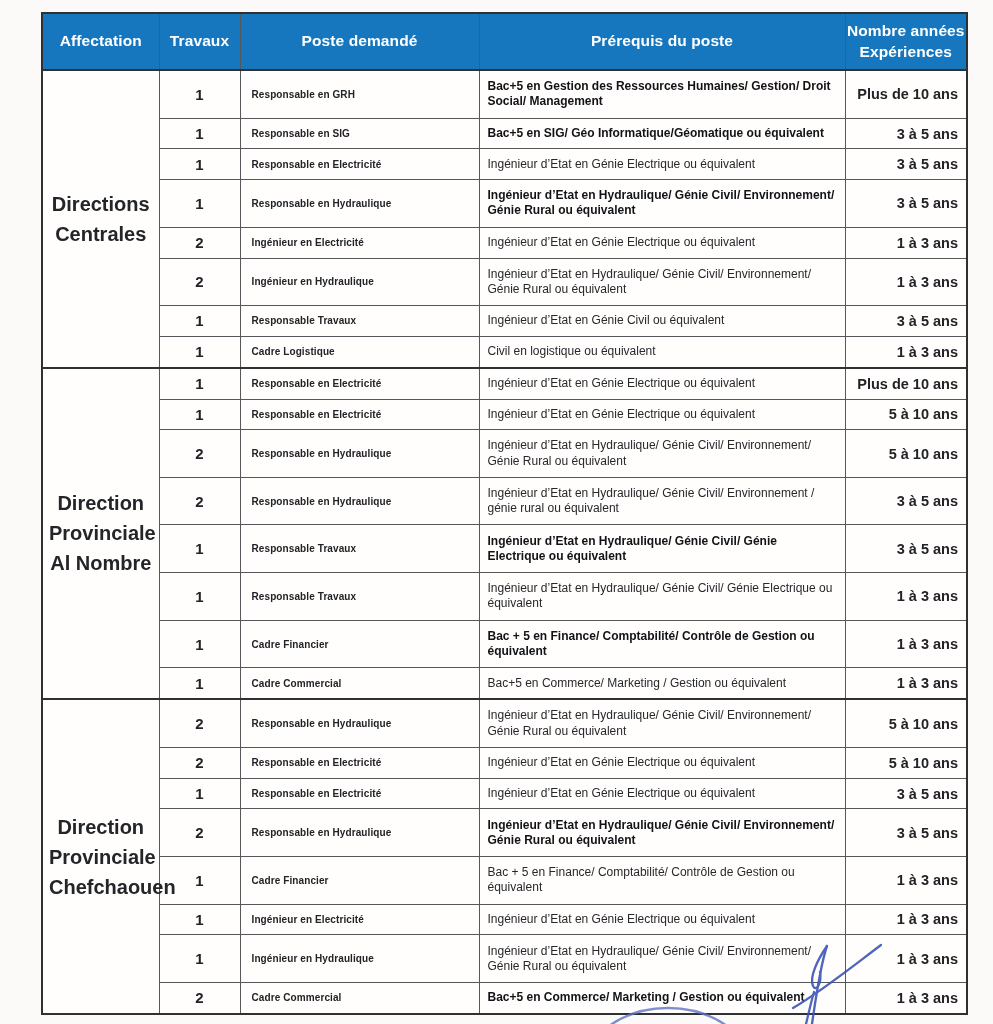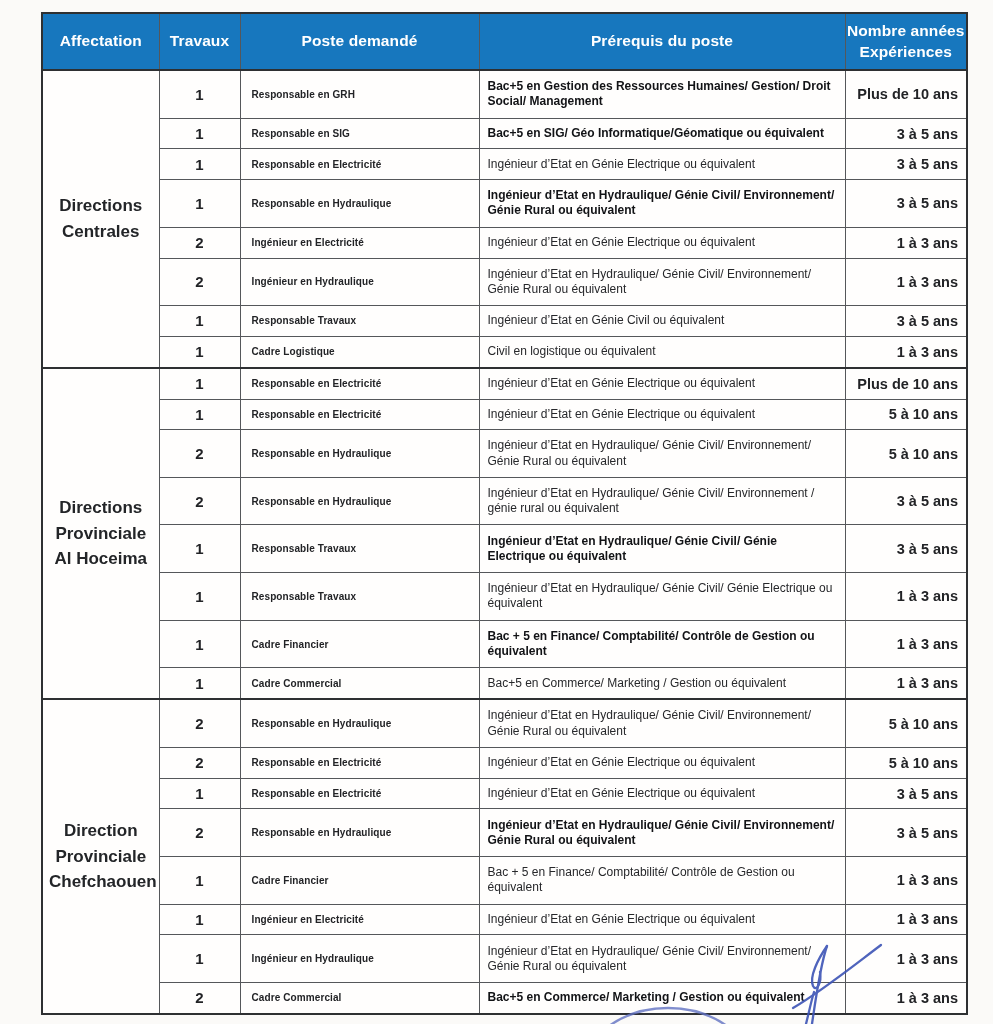--- a/index.html
+++ b/index.html
@@ -32,21 +32,21 @@
   th,td{border:1.5px solid var(--line);}
   thead tr{height:57px;}
   th{
     background:var(--header-bg);color:var(--header-text);
     font-size:15.5px;font-weight:700;text-align:center;vertical-align:middle;
     white-space:pre-line;line-height:1.35;border-bottom:2px solid var(--line-strong);
     letter-spacing:.1px;
   }
   td{color:var(--ink);vertical-align:middle;padding:3px 8px;}
   td.aff{
-    text-align:center;font-weight:700;font-size:17px;line-height:1.5;
+    text-align:center;font-weight:700;font-size:20px;line-height:1.5;
     color:#232528;padding:4px 6px;
   }
   td.nombre{text-align:center;font-weight:700;font-size:15px;}
   td.poste{font-weight:700;font-size:10px;padding-left:11px;letter-spacing:.1px;}
   td.prereq{font-size:12px;font-weight:500;line-height:1.26;color:#27282b;margin-left:12px;}
   td.prereq.xb{font-weight:700;color:var(--ink-bold);}
   td.exp{text-align:right;font-weight:700;font-size:14.5px;white-space:nowrap;}
   tr.sec-first td{border-top:2px solid var(--line-strong);}
   svg.ink-overlay{position:absolute;left:0;top:0;z-index:5;pointer-events:none;}
 </style>
@@ -117,21 +117,21 @@
           <td class="prereq">Ingénieur d’Etat en Génie Civil ou équivalent</td>
           <td class="exp">3 à 5 ans</td>
         </tr>
         <tr>
           <td class="nombre">1</td>
           <td class="poste">Cadre Logistique</td>
           <td class="prereq">Civil en logistique ou équivalent</td>
           <td class="exp">1 à 3 ans</td>
         </tr>
         <tr class="sec-first">
-          <td class="aff" rowspan="8">Directions Provinciale Al Hoceima</td>
+          <td class="aff" rowspan="8">Direction Provinciale Al Nombre</td>
           <td class="nombre">1</td>
           <td class="poste">Responsable en Electricité</td>
           <td class="prereq">Ingénieur d’Etat en Génie Electrique ou équivalent</td>
           <td class="exp">Plus de 10 ans</td>
         </tr>
         <tr>
           <td class="nombre">1</td>
           <td class="poste">Responsable en Electricité</td>
           <td class="prereq">Ingénieur d’Etat en Génie Electrique ou équivalent</td>
           <td class="exp">5 à 10 ans</td>

